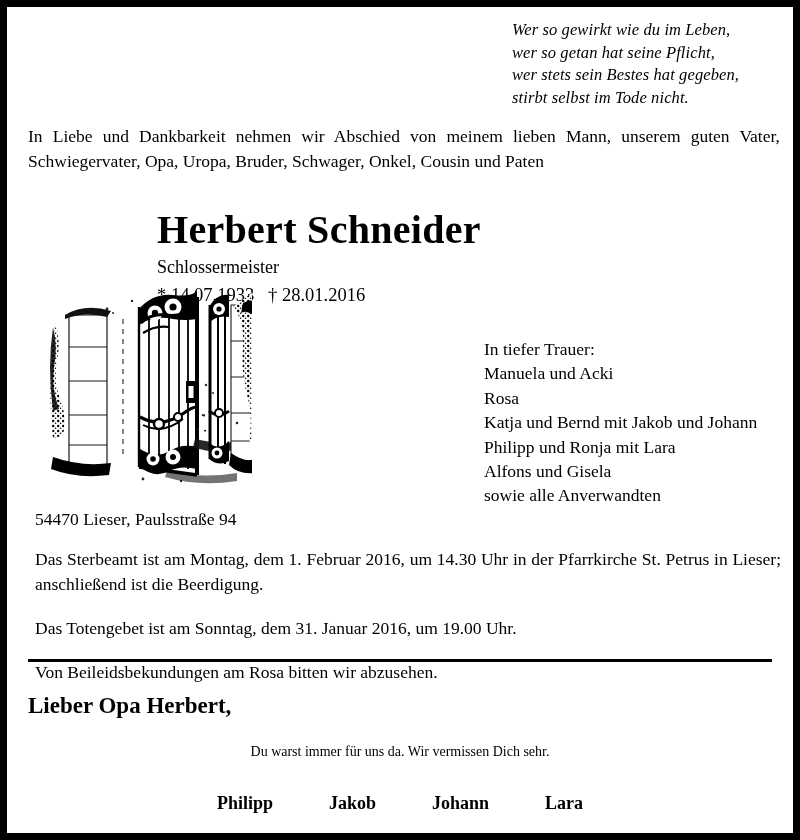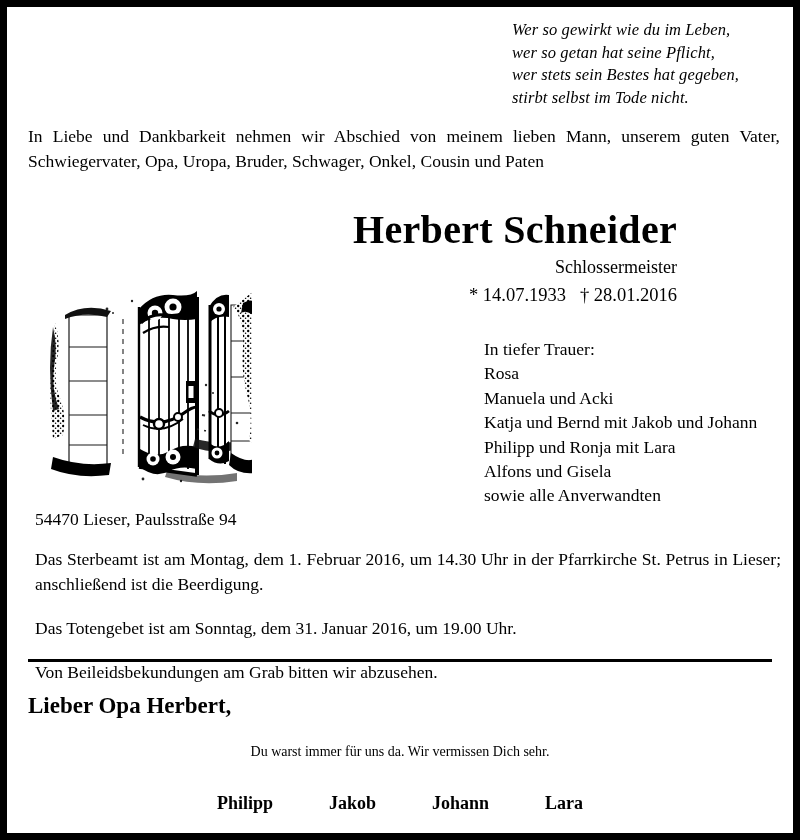--- a/index.html
+++ b/index.html
@@ -74,21 +74,21 @@
     white-space: pre;
   }
   .intro .l2 { display: block; }
 
   
   .deceased {
     position: absolute;
     left: 150px;
     top: 200px;
     width: 520px;
-    text-align: right;
+    text-align: left;
   }
   .deceased-name {
     font-size: 40px;
     font-weight: bold;
     line-height: 46px;
     letter-spacing: 0.3px;
   }
   .deceased-profession {
     font-size: 18px;
     line-height: 24px;
@@ -328,36 +328,36 @@
           <circle cx="190" cy="134" r="1.3" fill="#000"></circle>
           <circle cx="44" cy="184" r="1.6" fill="#000"></circle>
           <circle cx="96" cy="190" r="1.4" fill="#000"></circle>
           <circle cx="134" cy="192" r="1.2" fill="#000"></circle>
         </g>
       </svg>
     </div>
 
     <div class="mourners">
       <div>In tiefer Trauer:</div>
+      <div>Manuela und Acki</div>
       <div>Rosa</div>
-      <div>Manuela und Acki</div>
       <div>Katja und Bernd mit Jakob und Johann</div>
       <div>Philipp und Ronja mit Lara</div>
       <div>Alfons und Gisela</div>
       <div>sowie alle Anverwandten</div>
     </div>
 
     <div class="address">
       <span class="city">54470 Lieser,</span><span class="street"> Paulsstraße 94</span>
     </div>
 
     <div class="services">
       <p class="justified">Das Sterbeamt ist am Montag, dem 1. Februar 2016, um 14.30 Uhr in der Pfarrkirche St. Petrus in Lieser; anschließend ist die Beerdigung.</p>
       <p>Das Totengebet ist am Sonntag, dem 31. Januar 2016, um 19.00 Uhr.</p>
-      <p>Von Beileidsbekundungen am Grab bitten wir abzusehen.</p>
+      <p>Von Beileidsbekundungen am Rosa bitten wir abzusehen.</p>
     </div>
 
     <div class="divider"></div>
 
     <div class="tribute-heading">Lieber Opa Herbert,</div>
     <div class="tribute-text">Du warst immer für uns da. Wir vermissen Dich sehr.</div>
     <div class="tribute-signers">
       <span>Philipp</span>
       <span>Jakob</span>
       <span>Johann</span>

